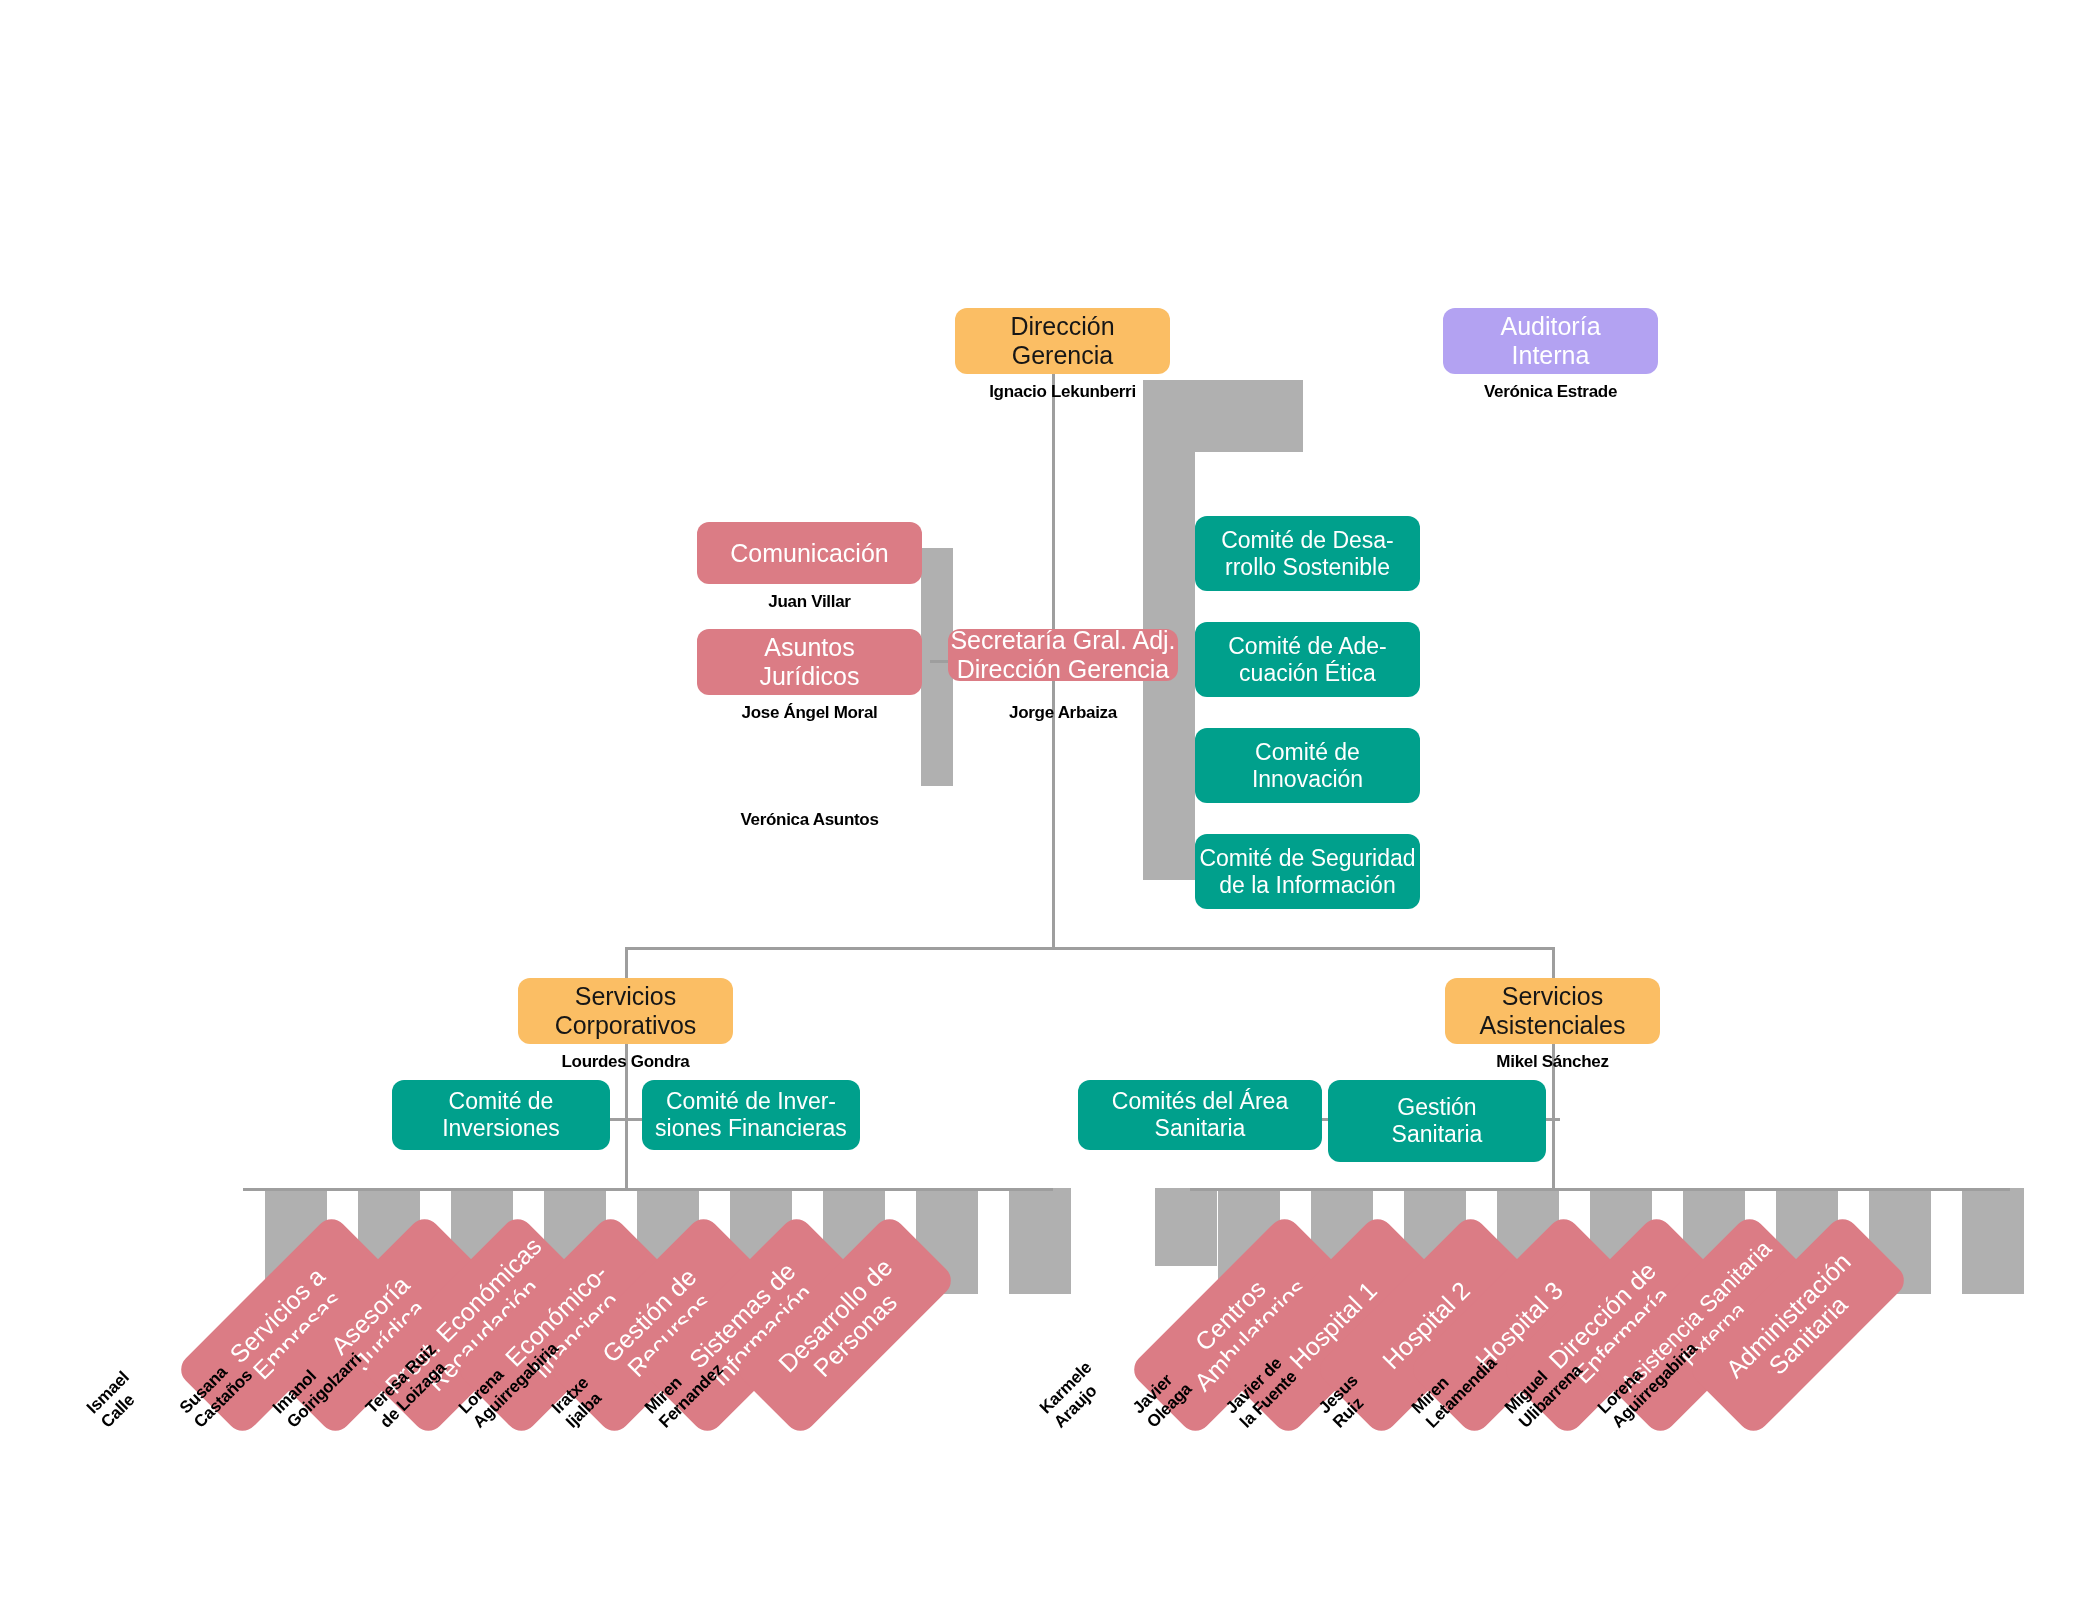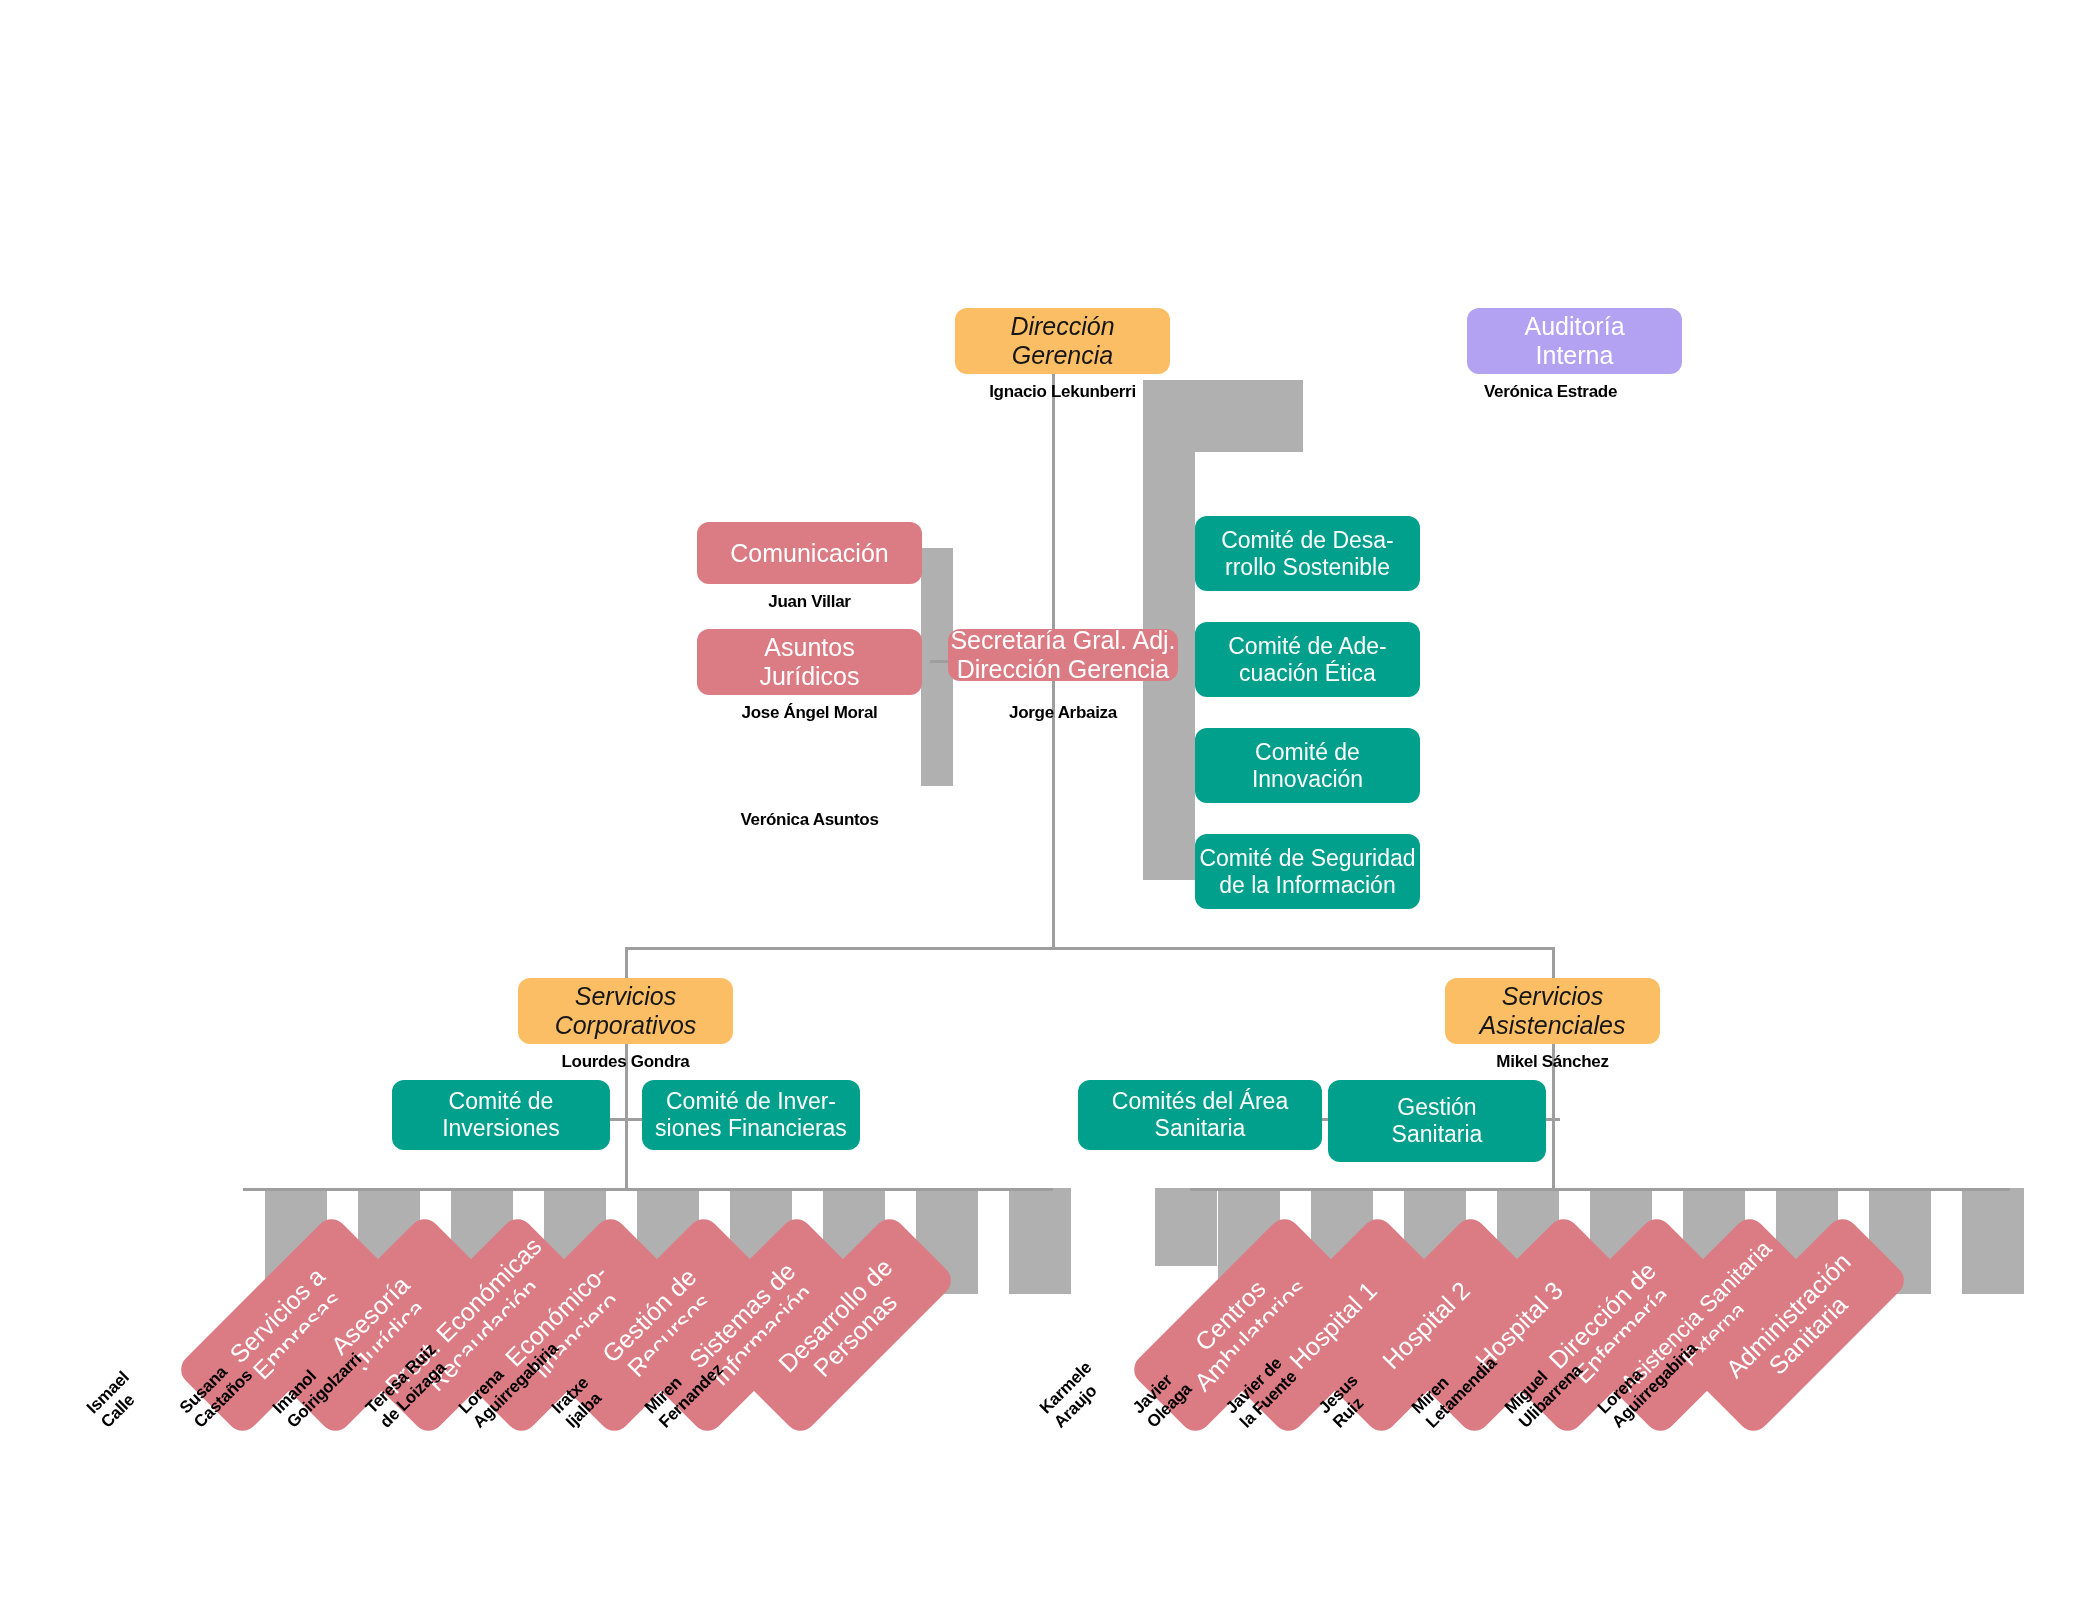--- a/index.html
+++ b/index.html
@@ -22,24 +22,24 @@
     box-sizing:border-box;
     border-radius:12px;
     display:flex;
     align-items:center;
     justify-content:center;
     text-align:center;
     line-height:1.16;
     z-index:6;
     white-space:pre-line;
   }
-  .node.orange{ background:#FBBE64; color:#161616;font-style:italic; }
+  .node.orange{ background:#FBBE64; color:#161616; }
   .node.pink  { background:#DB7C85; color:#ffffff; }
   .node.teal  { background:#00A08C; color:#ffffff; }
-  .node.purple{ background:#B3A2F2; color:#ffffff;margin-left:24px; }
+  .node.purple{ background:#B3A2F2; color:#ffffff; }
 
   
   .person{
     position:absolute;
     font-size:17px;
     font-weight:bold;
     color:#000000;
     text-align:center;
     letter-spacing:-0.3px;
     z-index:8;

